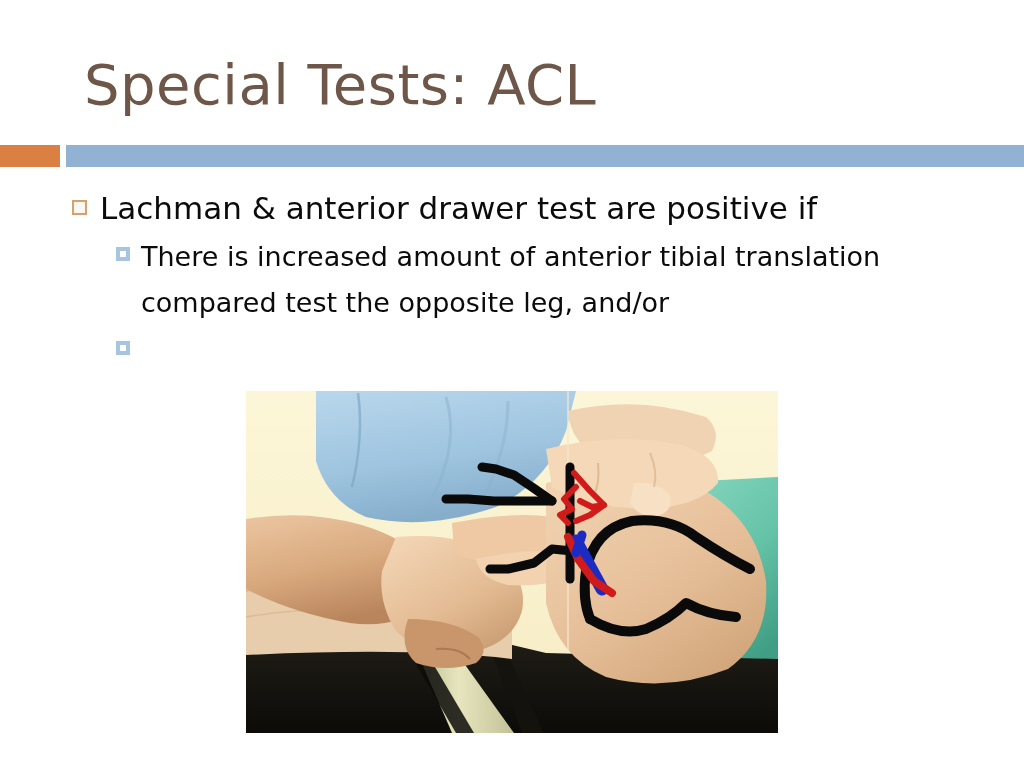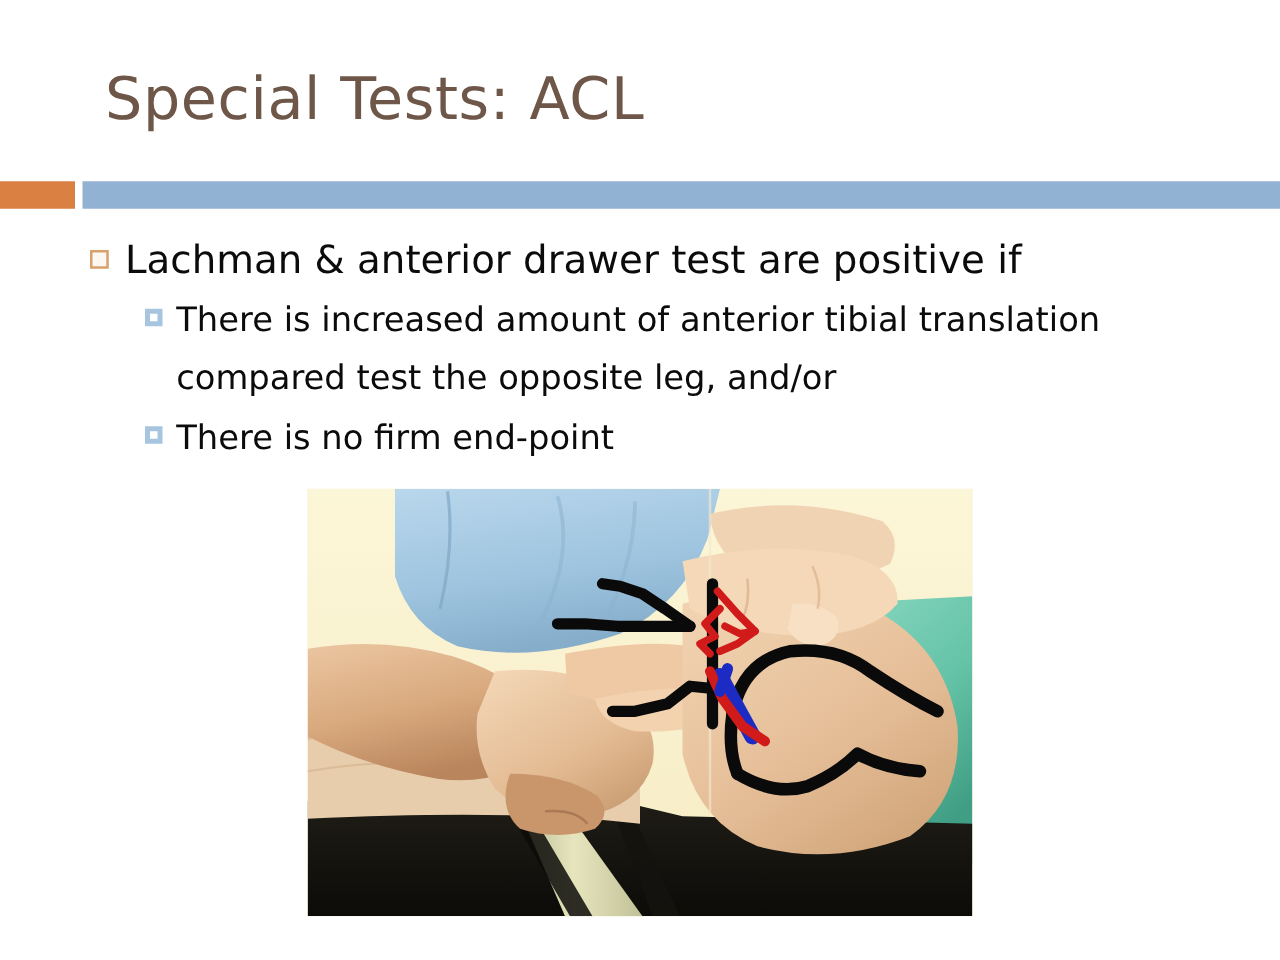--- a/index.html
+++ b/index.html
@@ -18,21 +18,21 @@
     background: #ffffff;
     overflow: hidden;
   }
 
   
   .slide-title {
     position: absolute;
     left: 84px;
     top: 52px;
     font-family: "DejaVu Sans", sans-serif;
-    font-size: 47px;
+    font-size: 56px;
     font-weight: 400;
     letter-spacing: 0.5px;
     color: #6E5749;
     white-space: nowrap;
   }
 
   
   .bar-accent {
     position: absolute;
     left: 0px;
@@ -143,21 +143,20 @@
       <span class="bullet-text txt-l1">Lachman &amp; anterior drawer test are positive if</span>
     </div>
 
     <div class="bullet-row bullet-l2">
       <span class="marker-l2"></span>
       <span class="bullet-text txt-l2">There is increased amount of anterior tibial translation compared test the opposite leg, and/or</span>
     </div>
 
     <div class="bullet-row bullet-l2">
       <span class="marker-l2"></span>
-      <span class="bullet-text txt-l2">There is no firm end-point</span>
     </div>
 
   </div>
 
   <div class="photo">
     <svg width="532" height="342" viewBox="0 0 532 342" xmlns="http://www.w3.org/2000/svg">
       <defs>
         <linearGradient id="skinA" x1="0" y1="0" x2="0.4" y2="1">
           <stop offset="0%" stop-color="#EBC6A1"></stop>
           <stop offset="55%" stop-color="#D9A97E"></stop>

